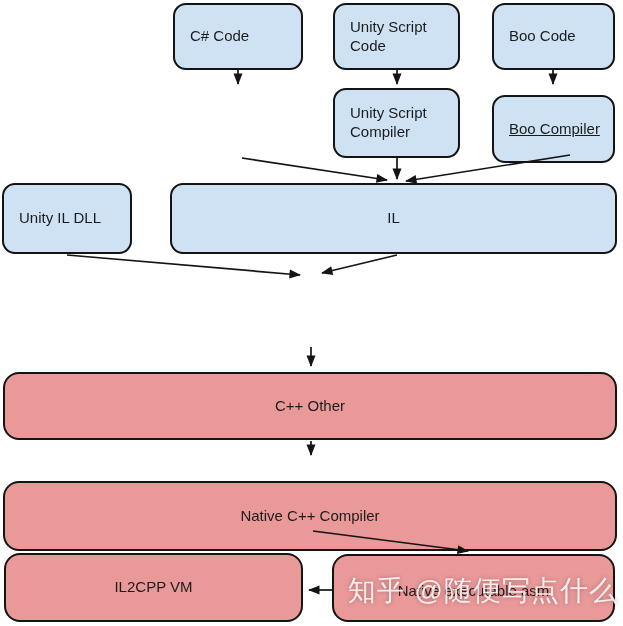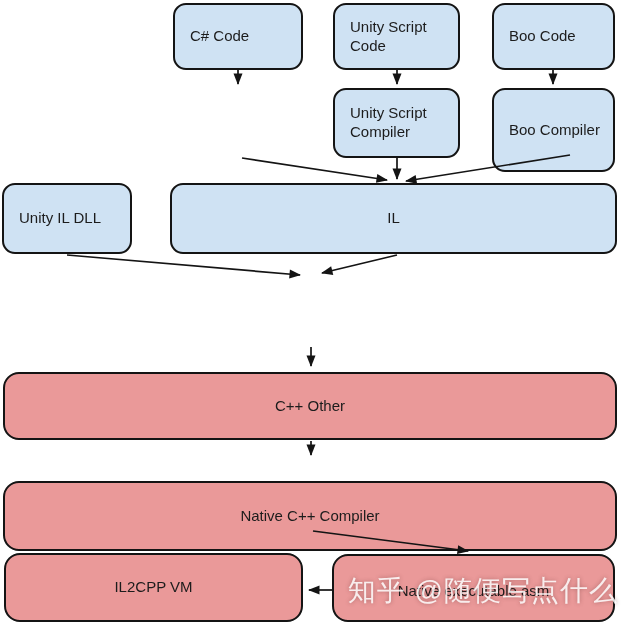--- a/index.html
+++ b/index.html
@@ -24,21 +24,21 @@
   .red{background:#ea9999;border-radius:16px;justify-content:center;text-align:center;}
   .left-text{justify-content:flex-start;text-align:left;padding:6px 10px 6px 15px;}
   .center-text{justify-content:center;text-align:center;}
 
   
   #n-csharp      {left:173px;top:3px;  width:130px;height:67px;}
   #n-uscode      {left:333px;top:3px;  width:127px;height:67px;}
   #n-boocode     {left:492px;top:3px;  width:123px;height:67px;}
   #n-monocc      {left:173px;top:88px; width:130px;height:70px;}
   #n-uscc        {left:333px;top:88px; width:127px;height:70px;}
-  #n-boocc       {left:492px;top:88px; width:123px;height:84px;}
+  #n-boocc       {left:492px;top:95px; width:123px;height:68px;text-decoration:underline;}
   #n-otherdll    {left:2px;  top:183px;width:130px;height:71px;}
   #n-il          {left:170px;top:183px;width:447px;height:71px;}
 
   
   #n-il2cpp      {left:3px;  top:278px;width:614px;height:67px;}
   #n-cppcode     {left:3px;  top:372px;width:614px;height:68px;}
   #n-ncc         {left:3px;  top:460px;width:614px;height:70px;margin-top:21px;}
   #n-vm          {left:4px;  top:553px;width:299px;height:69px;}
   #n-nea         {left:332px;top:554px;width:283px;height:68px;align-items:flex-start;padding-top:26px;}
 

